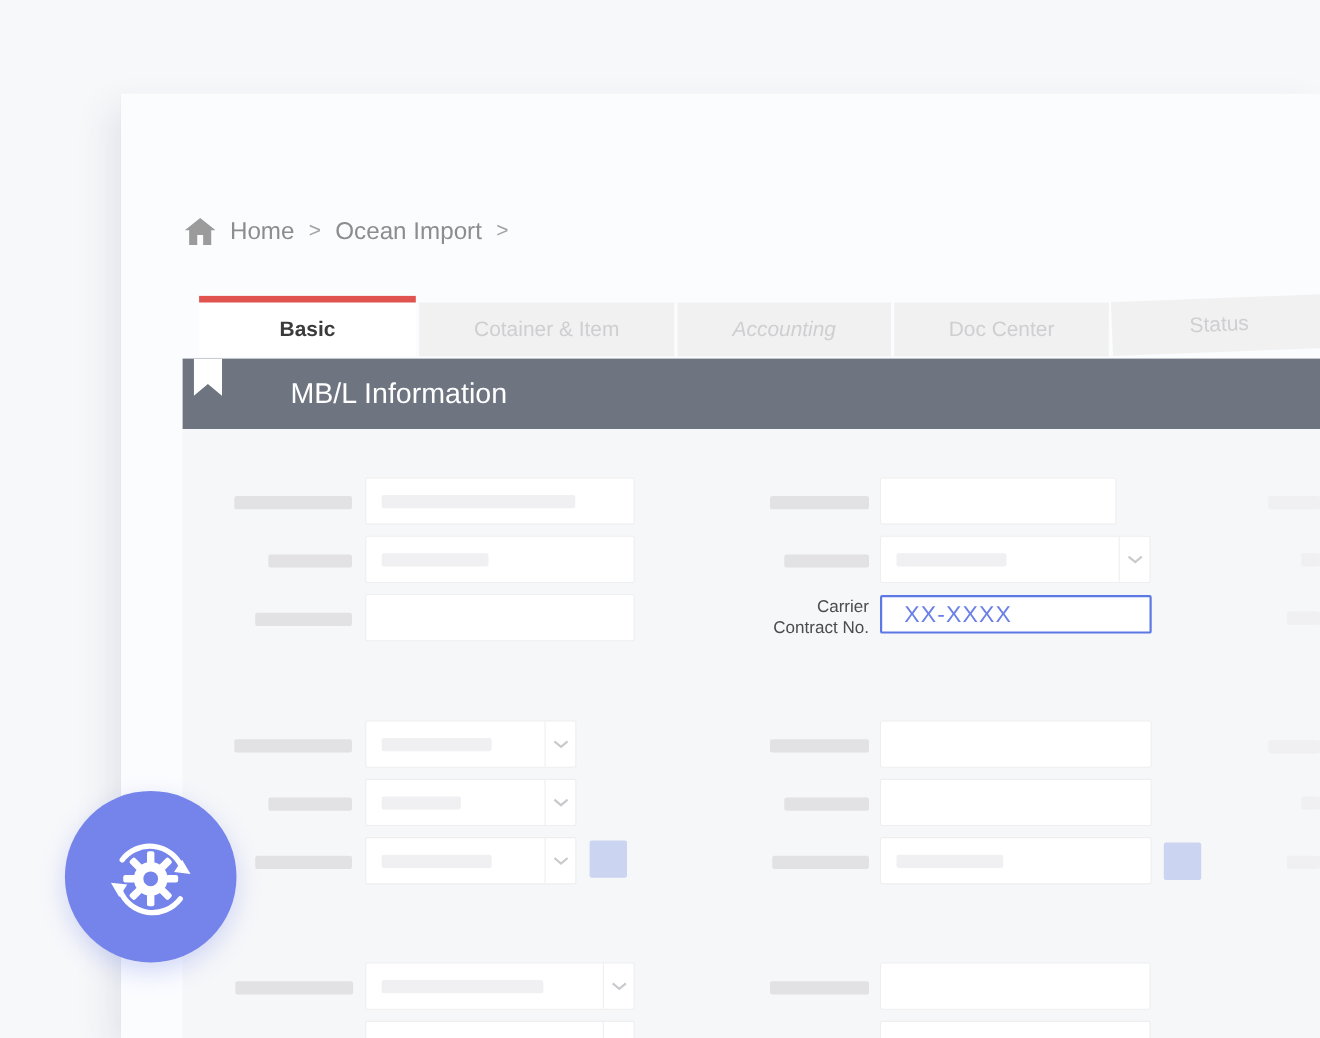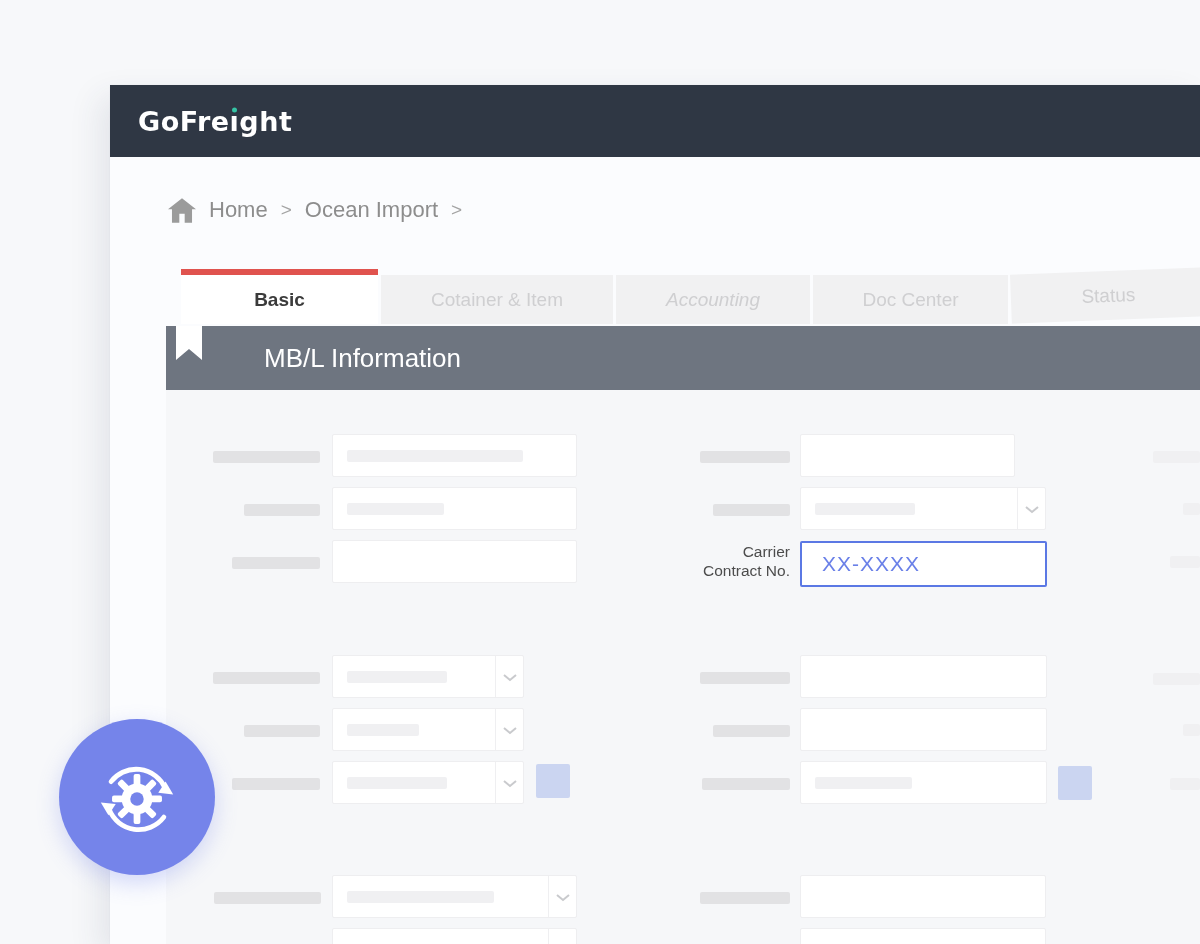--- a/index.html
+++ b/index.html
@@ -50,40 +50,37 @@
   .inp { position:absolute; height:43px; background:#ffffff; border:1px solid #eeeef0; border-radius:2px; }
   .ph  { position:absolute; left:14px; top:15px; height:12px; background:#f0f0f2; border-radius:2px; }
 
   .sel-cell { position:absolute; top:0; bottom:0; right:0; width:28px; border-left:1px solid #efeff1;
               display:flex; align-items:center; justify-content:center; }
 
   .chk { position:absolute; width:34px; height:34px; background:#cbd5f1; border-radius:2px; cursor:pointer; }
 
   .carrier-label { position:absolute; left:480px; top:152px; width:144px; text-align:right;
                    font-size:15.5px; line-height:19px; color:#4c4c4c; }
-  .carrier-input { position:absolute; left:634px; top:151px; width:247px; height:46px;
+  .carrier-input { position:absolute; left:634px; top:151px; width:247px; height:35px;
                    border:2px solid #5b78e4; border-radius:2px; background:#ffffff;
                    padding-left:20px; font-size:21px; letter-spacing:1px; color:#6a80e8;
                    font-family:"Liberation Sans", sans-serif; outline:none; }
 
   
   .fab { position:absolute; left:59px; top:719px; width:156px; height:156px; border-radius:50%;
          background:#7584ea; z-index:5; display:flex; align-items:center; justify-content:center;
          cursor:pointer; box-shadow:0 8px 22px rgba(117,132,234,.30); }
 </style>
 </head>
 <body>
 
 <div class="page">
 
   <div class="card">
 
-    <div class="topbar">
-      <div class="logo"><span>GoFre</span><span class="logo-i">ı</span><span>ght</span></div>
-    </div>
 
     <div class="breadcrumb">
       <span style="display:flex;">
         <svg width="28" height="25" viewBox="0 0 24 21">
             <path d="M12 0 L24 9.5 L20.6 9.5 L20.6 21 L14.3 21 L14.3 13.2 L9.7 13.2 L9.7 21 L3.4 21 L3.4 9.5 L0 9.5 Z" fill="#9b9b9b"></path>
           </svg>
       </span>
       <span class="crumb">Home</span>
       <span class="crumb-sep">&gt;</span>
       <span class="crumb">Ocean Import</span>

